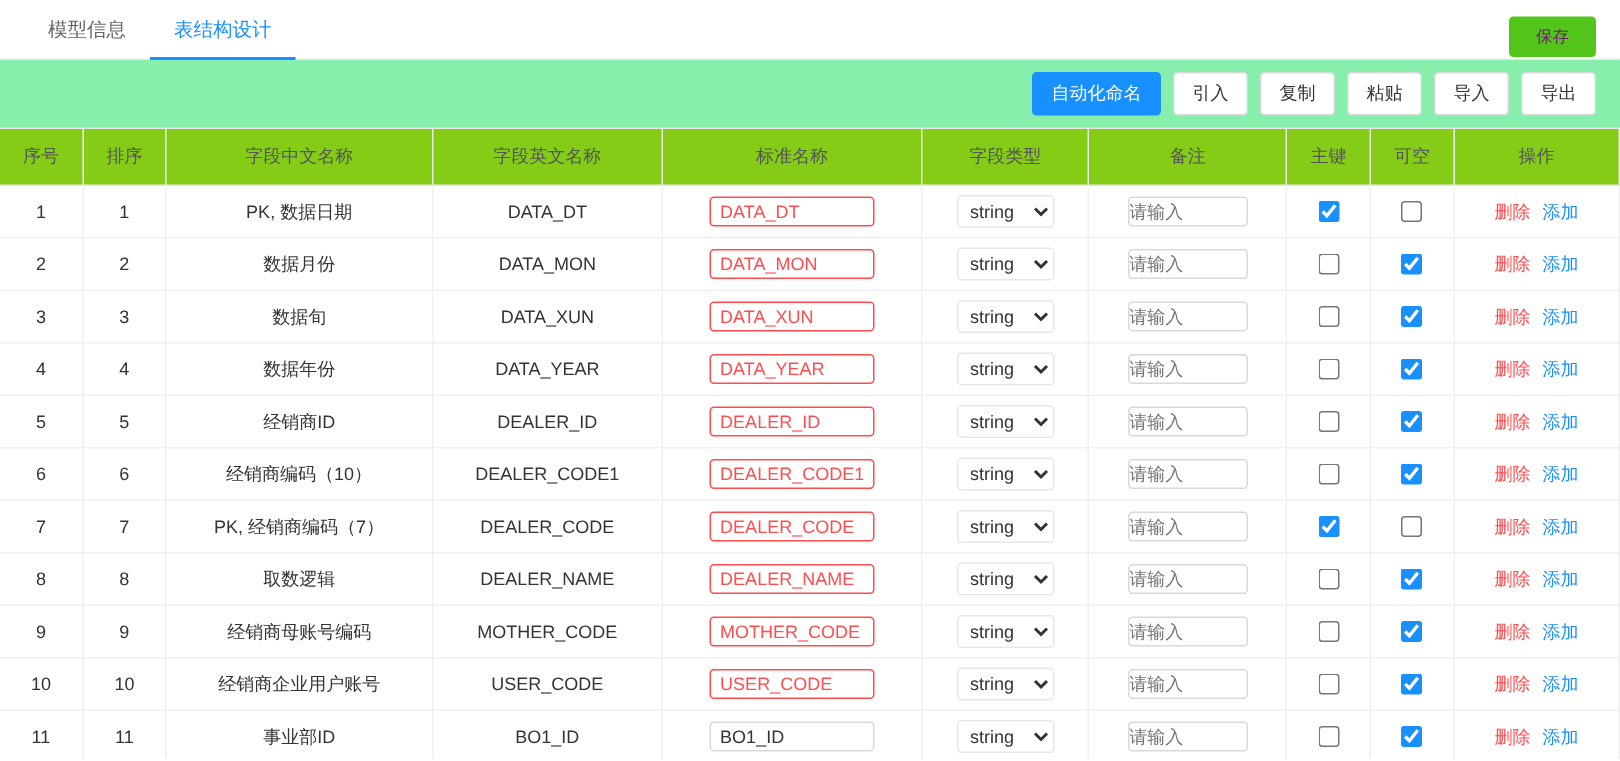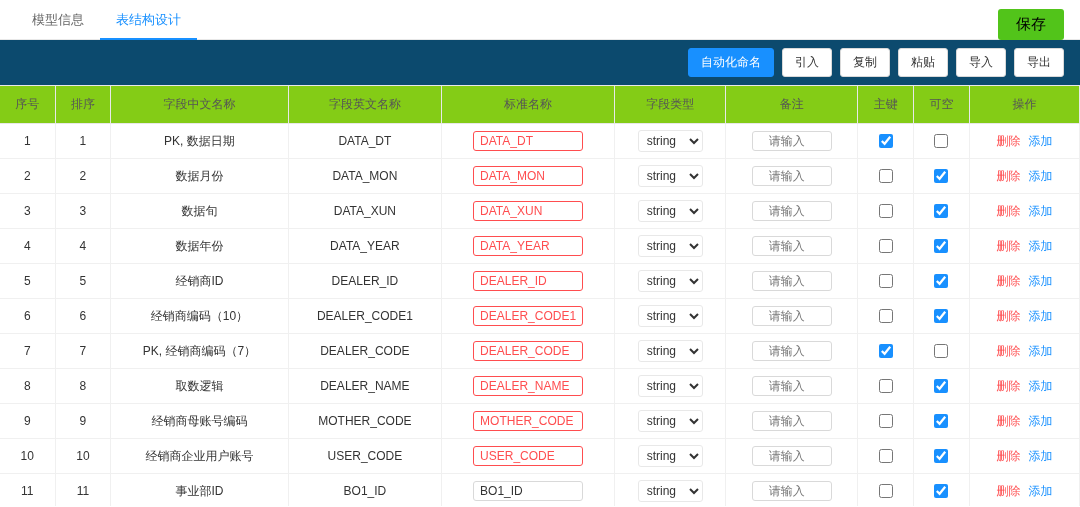--- a/index.html
+++ b/index.html
@@ -3,40 +3,40 @@
   <meta charset="utf-8">
   <style>
     * { box-sizing: border-box; margin: 0; padding: 0; }
     body { font-family: 'Microsoft YaHei', Arial, sans-serif; font-size: 12px; background: #f0f2f5; color: #333; }
     .container { background: #fff; min-height: 507px; }
     
     
     .top-nav { display: flex; align-items: center; padding: 16px 16px; border-bottom: 1px solid #e8e8e8; background: #fff; height: 40px; }
     .nav-tab { padding: 0 16px; height: 40px; line-height: 40px; cursor: pointer; font-size: 13px; color: #666; position: relative; }
     .nav-tab.active { color: #1890ff; border-bottom: 2px solid #1890ff; font-family: Liberation Serif, serif; }
-    .save-btn { margin-left: auto; background: #52c41a; color: #000000; border: none; padding: 6px 18px; border-radius: 3px; cursor: pointer; font-size: 15px; margin-top: 10px; }
-    
-    
-    .toolbar { display: flex; justify-content: flex-end; align-items: center; padding: 8px 16px; gap: 8px; background: #0c4a6e; border-bottom: 1px solid #e8e8e8; }
+    .save-btn { margin-left: auto; background: #52c41a; color: #701a75; border: none; padding: 6px 18px; border-radius: 3px; cursor: pointer; font-size: 11px; margin-top: 10px; }
+    
+    
+    .toolbar { display: flex; justify-content: flex-end; align-items: center; padding: 8px 16px; gap: 8px; background: #86efac; border-bottom: 1px solid #e8e8e8; }
     .tool-btn { background: #fff; border: 1px solid #d9d9d9; padding: 5px 12px; border-radius: 3px; cursor: pointer; font-size: 12px; color: #333; }
     .tool-btn.primary { background: #1890ff; color: #fff; border-color: #1890ff; }
     
     
     .table-wrap { overflow-x: auto; overflow-y: auto; max-height: 420px; }
     table { width: 100%; border-collapse: collapse; font-size: 12px; }
     thead tr { background: #84cc16; }
     th { padding: 10px 8px; text-align: center; border-bottom: 1px solid #e8e8e8; border-right: 1px solid #e8e8e8; font-weight: normal; color: #555; white-space: nowrap; }
     td { padding: 6px 8px; text-align: center; border-bottom: 1px solid #f0f0f0; border-right: 1px solid #f0f0f0; }
     
     
     .std-input { border: 1px solid #ff4d4f; border-radius: 3px; padding: 2px 6px; width: 110px; font-size: 12px; color: #ff4d4f; outline: none; }
     .std-input.normal { border-color: #d9d9d9; color: #333; }
     
     
-    .remark-input { border: 1px solid #d9d9d9; border-radius: 3px; padding: 2px 16px; width: 80px; font-size: 12px; color: #bbb; outline: none; background: #fff; }
+    .remark-input { border: 1px solid #d9d9d9; border-radius: 3px; padding: 2px 0; width: 80px; font-size: 12px; color: #bbb; outline: none; background: #fff; }
     
     
     .cb-wrap { display: flex; justify-content: center; }
     input[type=checkbox] { width: 14px; height: 14px; cursor: pointer; accent-color: #1890ff; }
     
     
     .act-btn { color: #1890ff; background: none; border: none; cursor: pointer; font-size: 12px; padding: 0 4px; }
     .act-btn.del { color: #ff4d4f; }
     
     .type-select { border: 1px solid #e8e8e8; border-radius: 3px; padding: 2px 4px; font-size: 12px; background: #fff; color: #333; width: 65px; outline: none; }

